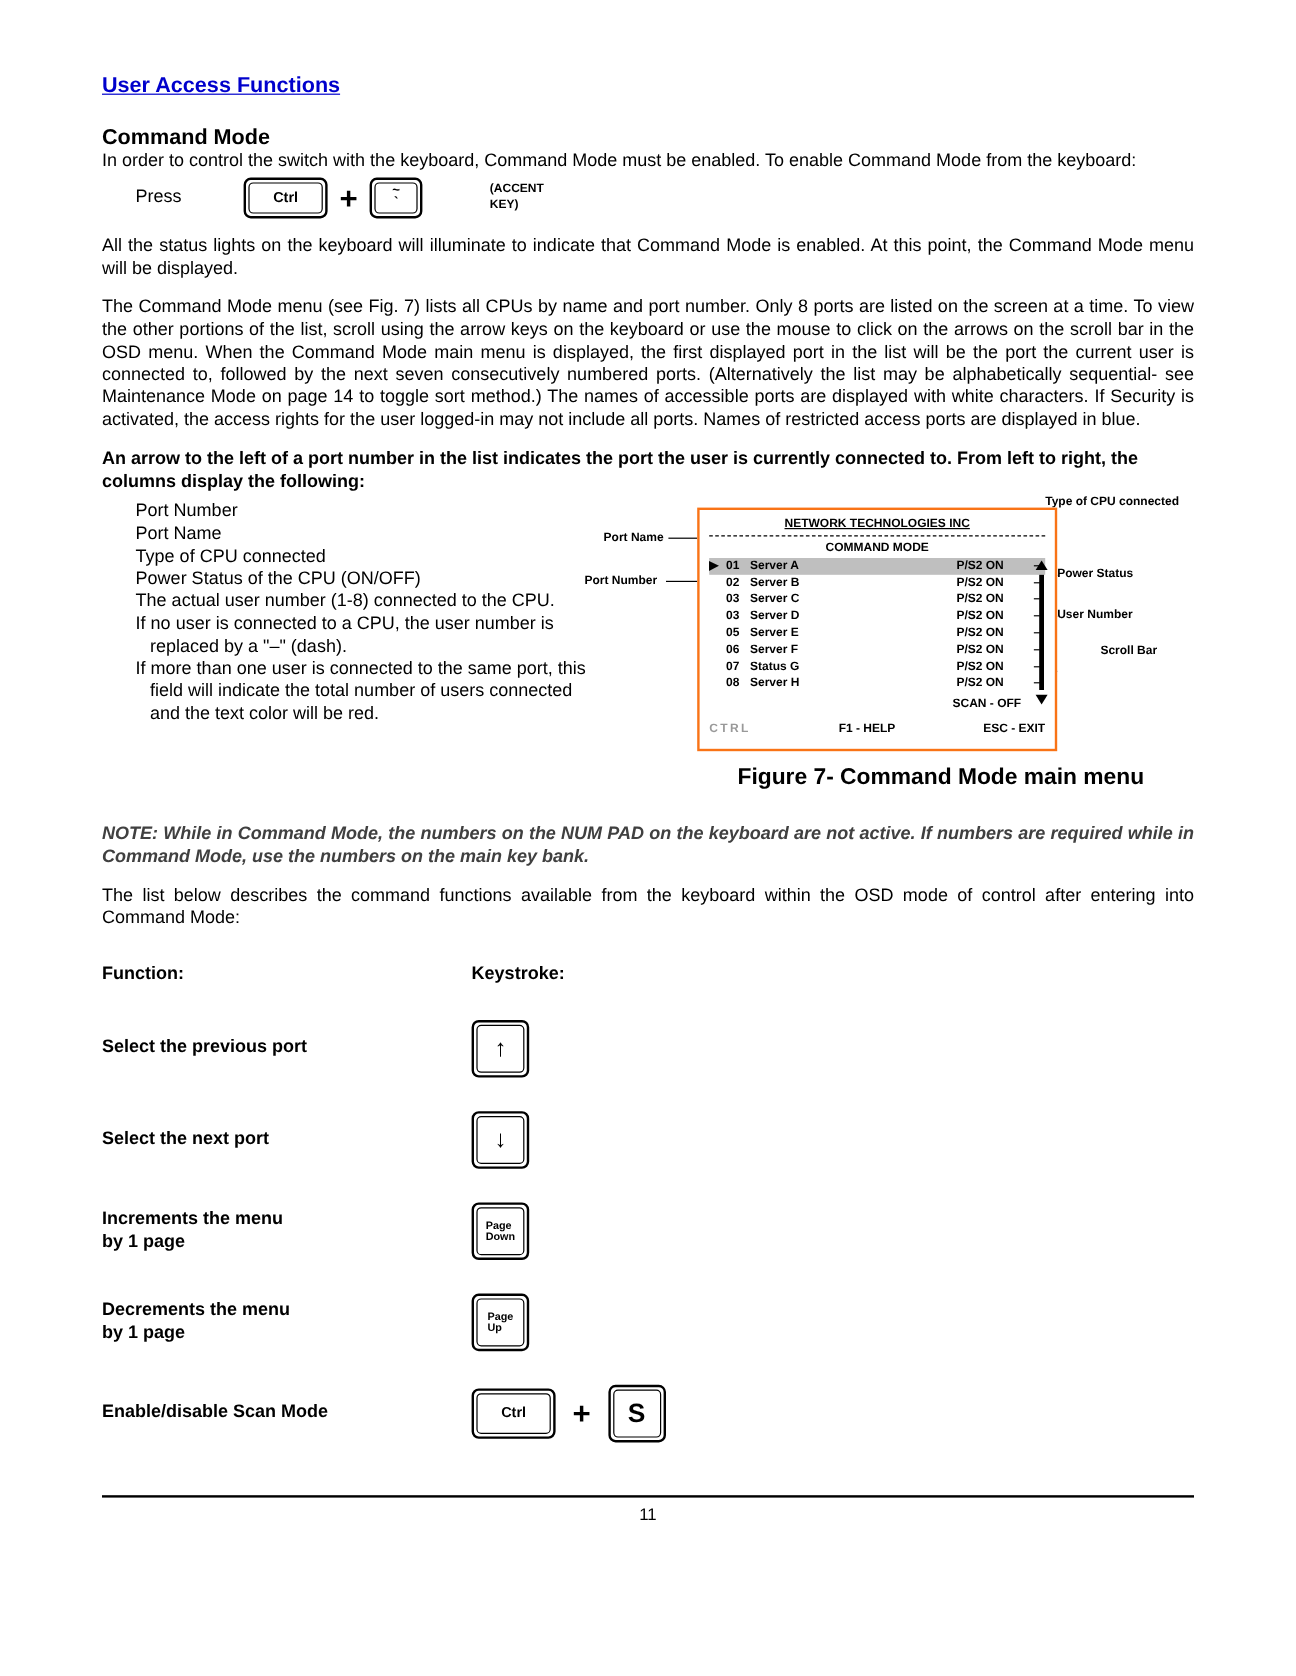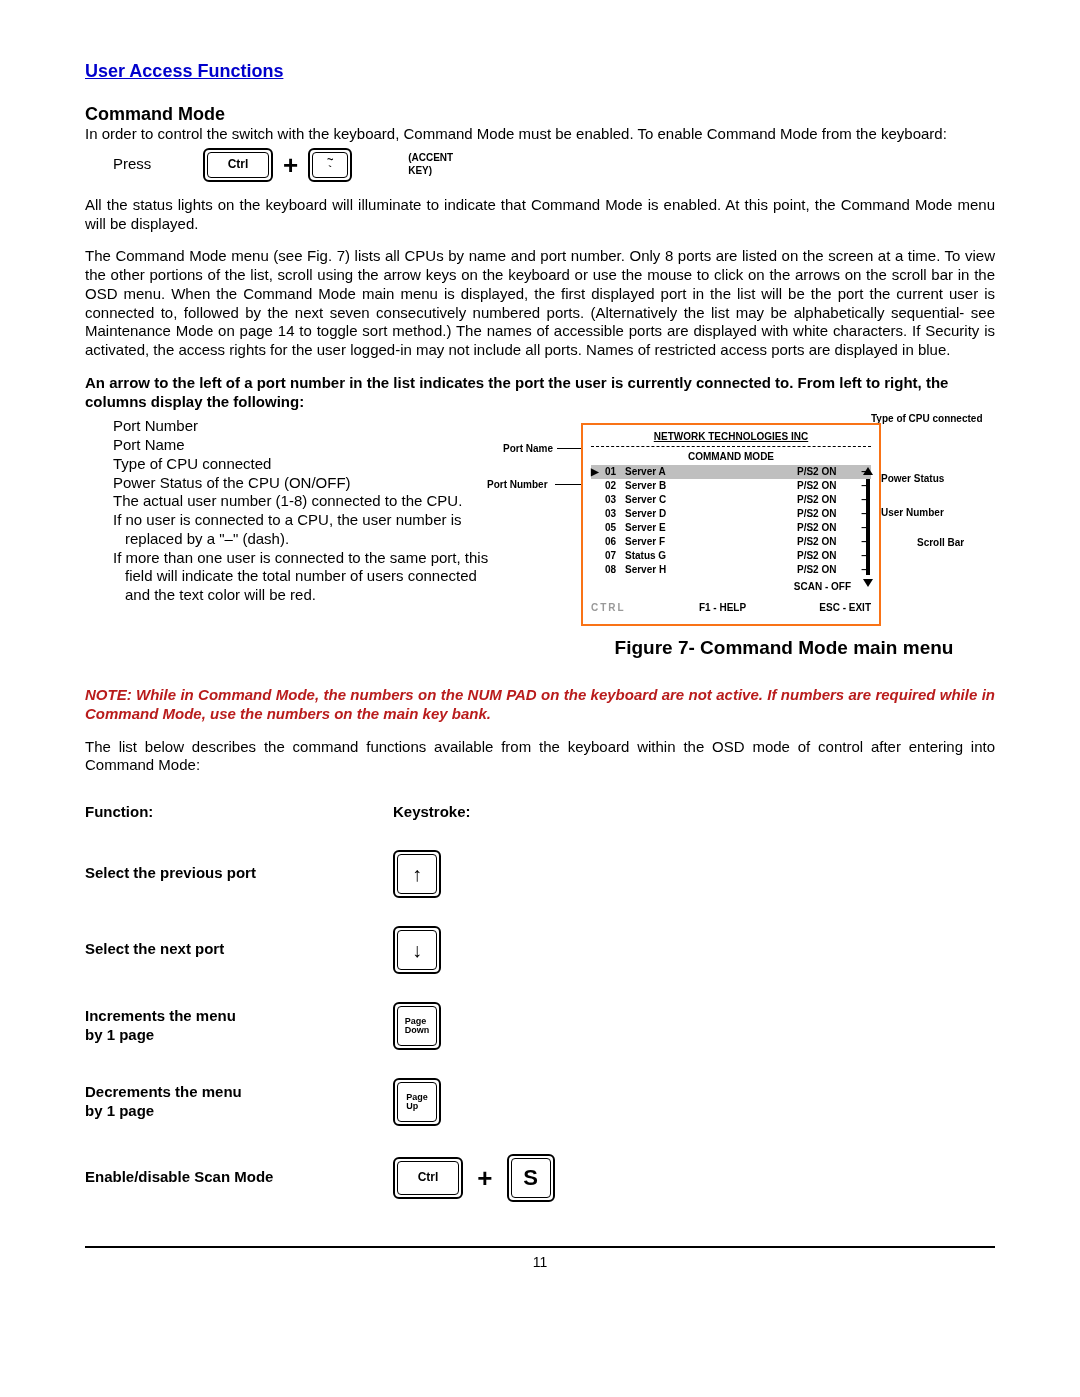--- a/index.html
+++ b/index.html
@@ -53,21 +53,21 @@
   .key.wide .key-inner { min-width: 62px; }
   .key.square .key-inner { min-width: 40px; min-height: 40px; }
   .key.wide-tall .key-inner { min-width: 62px; min-height: 34px; }
   .plus {
     font-size: 26px;
     font-weight: bold;
     vertical-align: middle;
     padding: 0 10px;
   }
   .accent-label { font-size: 10px; font-weight: bold; vertical-align: middle; }
-  .note-red { color: #b91c1c; font-style: italic; font-weight: bold; }
+  .note-red { color: #404040; font-style: italic; font-weight: bold; }
 
   .col-row { display: flex; align-items: flex-start; gap: 28px; }
   .col-left { flex: 0 0 420px; }
   .col-right { flex: 1; position: relative; }
 
   .bullets div { margin-bottom: 0; }
   .bullets .sub { padding-left: 40px; }
 
   .osd-wrap { position: relative; padding-top: 6px; }
   .osd-box {

